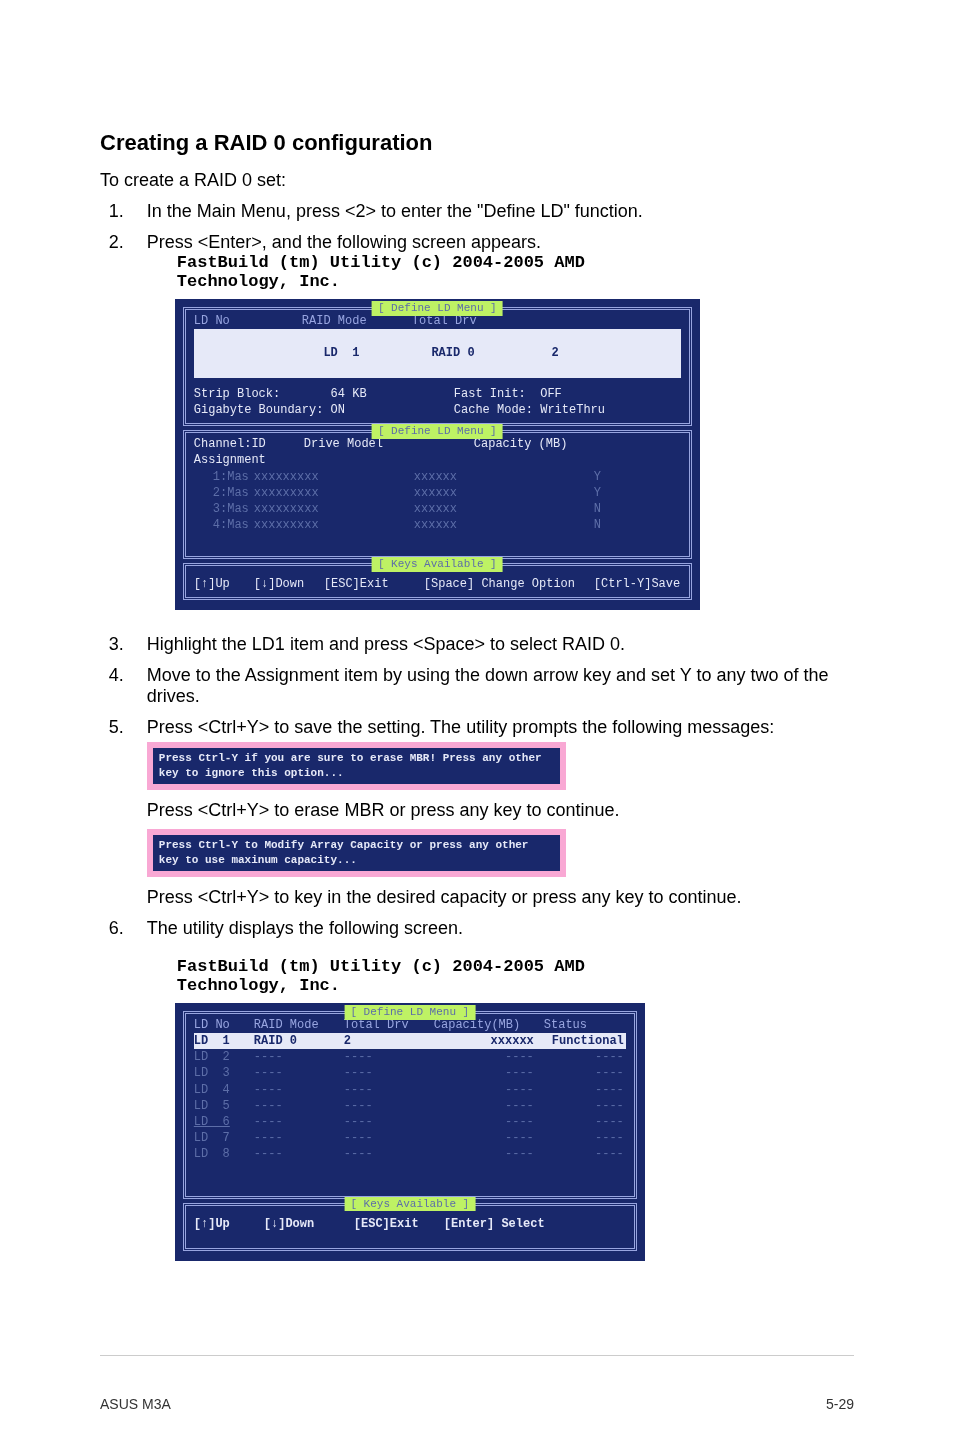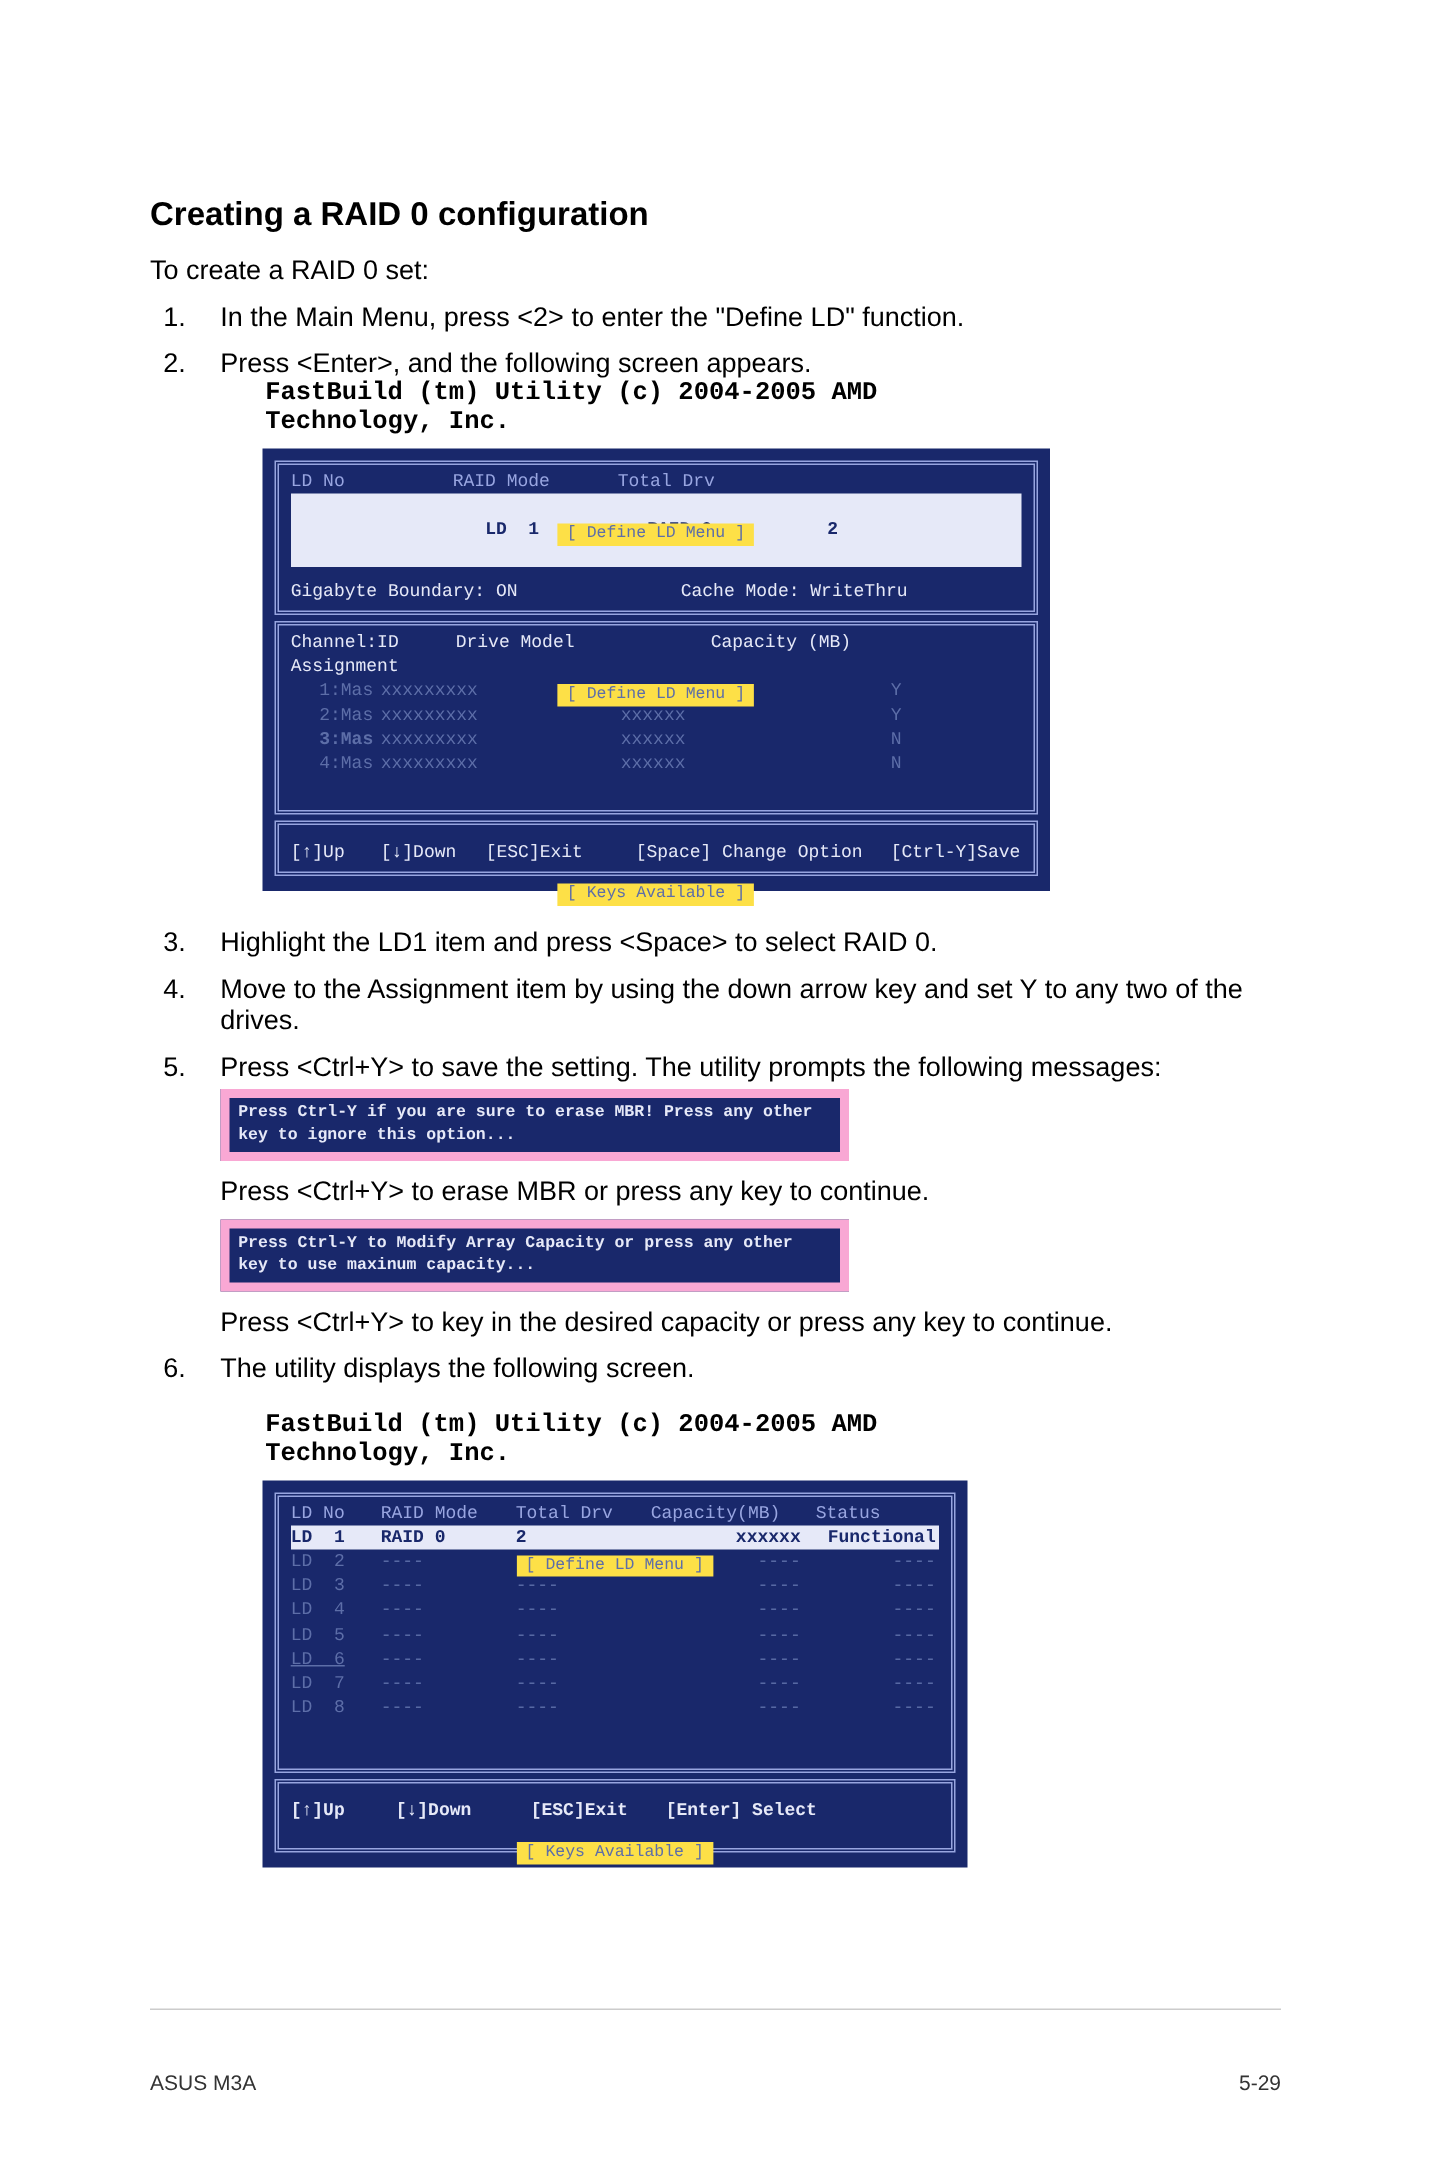--- a/index.html
+++ b/index.html
@@ -56,25 +56,24 @@
     border: 3px double #98a5e0;
     position: relative;
     margin: 4px 6px;
     padding: 3px 8px 5px 8px;
   }
   .border-title {
     position: absolute;
     top: -9px;
     left: 50%;
     transform: translateX(-50%);
-    background: #fde047;
+    background: #bef264;
     padding: 0 6px;
     color: #5d6ea8;
     font-size: 11px;
-    margin-top: 48px;
   }
   .row {
     display: flex;
     white-space: pre;
   }
   .col-white { color: #e6e9f8; }
   .col-gray  { color: #98a5e0; align-items: flex-end; }
   .col-dim   { color: #5d6ea8; }
   .bg-hl { background: #e6e9f8; color: #19286b; padding: 0 0; }
   .bold { font-weight: bold; }
@@ -131,39 +130,43 @@
                 <span style="width:110px;">RAID Mode</span>
                 <span>Total Drv</span>
               </div>
               <div class="row">
                 <span class="bg-hl bold" style="display:inline-block; width:100%;">
                   <span style="display:inline-block;width:108px;">LD  1</span><span style="display:inline-block;width:120px;">RAID 0</span><span>2</span>
                 </span>
               </div>
               <div style="height:8px;"></div>
               <div class="row col-white">
+                <span style="width:260px;">Strip Block:       64 KB</span>
+                <span>Fast Init:  OFF</span>
+              </div>
+              <div class="row col-white">
                 <span style="width:260px;">Gigabyte Boundary: ON</span>
                 <span>Cache Mode: WriteThru</span>
               </div>
             </div>
 
             <div class="dborder">
               <span class="border-title">[ Define LD Menu ]</span>
               <div class="row col-white">
                 <span style="width:110px;">Channel:ID</span>
                 <span style="width:170px;">Drive Model</span>
                 <span>Capacity (MB)</span>
               </div>
               <div class="row col-white">
                 <span>Assignment</span>
               </div>
               <div id="term1-rows">
                   <div class="row col-dim"><span style="width:55px;text-align:right;display:inline-block;">1:Mas</span><span style="width:5px;"> </span><span style="width:160px;">xxxxxxxxx</span><span style="width:180px;">xxxxxx</span><span>Y</span></div>
                   <div class="row col-dim"><span style="width:55px;text-align:right;display:inline-block;">2:Mas</span><span style="width:5px;"> </span><span style="width:160px;">xxxxxxxxx</span><span style="width:180px;">xxxxxx</span><span>Y</span></div>
-                  <div class="row col-dim"><span style="width:55px;text-align:right;display:inline-block;font-weight:bold;">3:Mas</span><span style="width:5px;"> </span><span style="width:160px;">xxxxxxxxx</span><span style="width:180px;">xxxxxx</span><span>N</span></div>
+                  <div class="row col-dim"><span style="width:55px;text-align:right;display:inline-block;">3:Mas</span><span style="width:5px;"> </span><span style="width:160px;">xxxxxxxxx</span><span style="width:180px;">xxxxxx</span><span>N</span></div>
                   <div class="row col-dim"><span style="width:55px;text-align:right;display:inline-block;">4:Mas</span><span style="width:5px;"> </span><span style="width:160px;">xxxxxxxxx</span><span style="width:180px;">xxxxxx</span><span>N</span></div>
                 </div>
               <div style="height:18px;"></div>
             </div>
 
             <div class="dborder" style="padding-top:10px;">
               <span class="border-title">[ Keys Available ]</span>
               <div class="row col-white">
                 <span style="width:60px;">[↑]Up</span>
                 <span style="width:70px;">[↓]Down</span>

